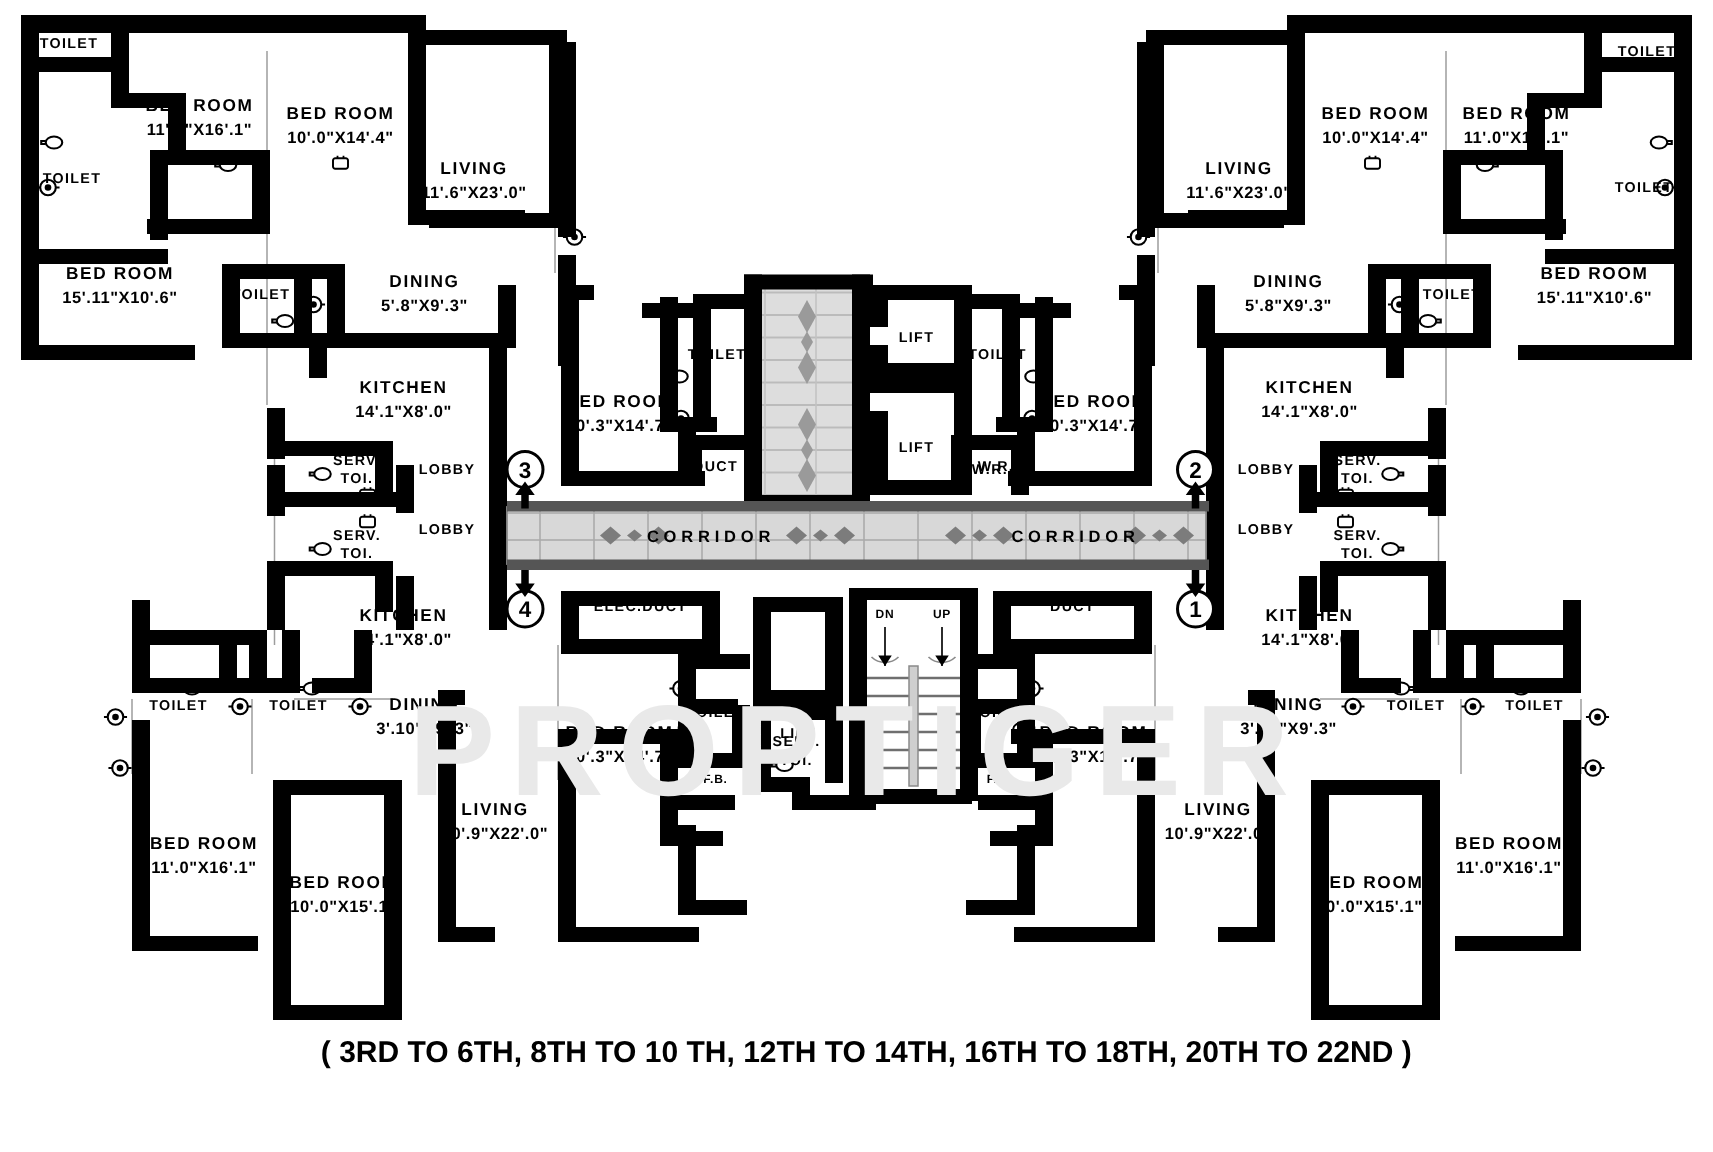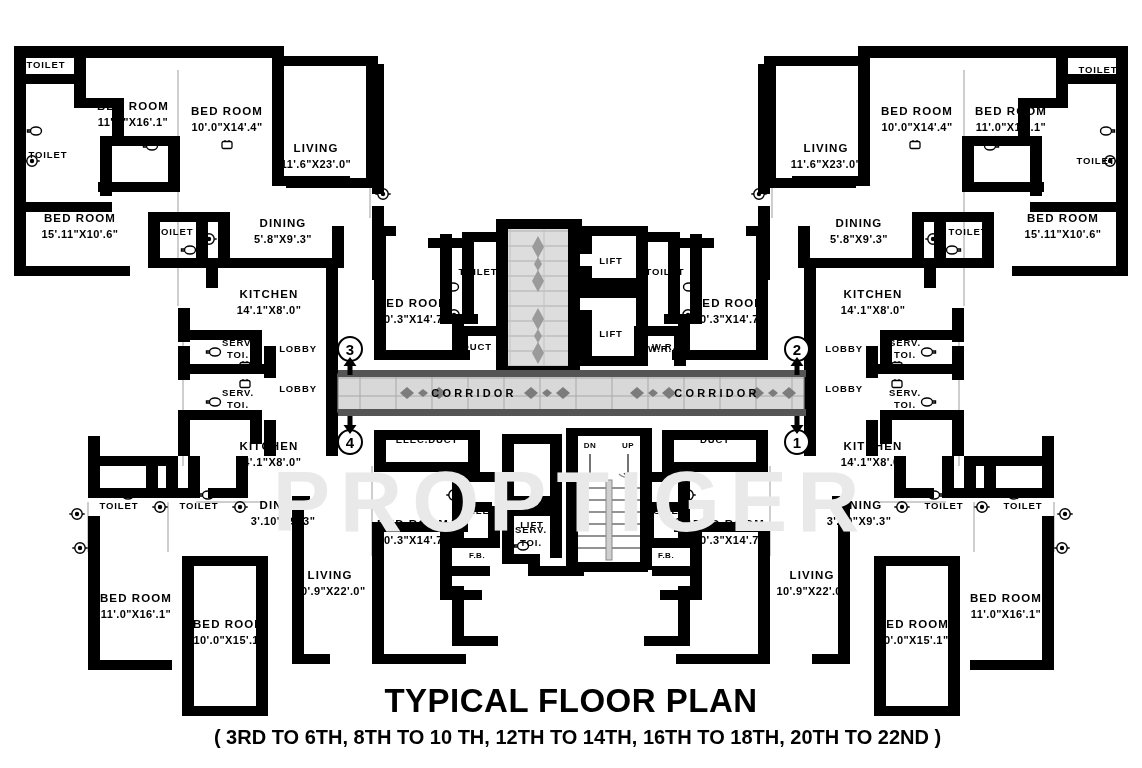--- a/index.html
+++ b/index.html
@@ -12,21 +12,21 @@
     position:relative;
     width:1142px;
     height:768px;
     background:#ffffff;
     overflow:hidden;
   }
   
   #plan{
     position:absolute;
     left:0; top:0;
-    width:946px; height:680px;margin-top:36px;
+    width:946px; height:680px;
   }
   #plan svg{display:block;}
 
   
   .watermark{
     position:absolute;
     left:0; right:0;
     top:452px;
     text-align:center;
     font-size:86px;
@@ -729,17 +729,16 @@
             <path d="M347.5 380 h5 v9 h4 l-6.5 9 l-6.5 -9 h4 z" fill="#000"></path>
           </g>
         </g>
 
   </svg>
   </div>
 
   <div class="watermark">PROPTIGER</div>
 
   <div class="titleblock">
-    <div class="title-main">TYPICAL FLOOR PLAN</div>
     <div class="title-sub">( 3RD TO 6TH, 8TH TO 10 TH, 12TH TO 14TH, 16TH TO 18TH, 20TH TO 22ND )</div>
   </div>
 
 </div>
 
 </body></html>

